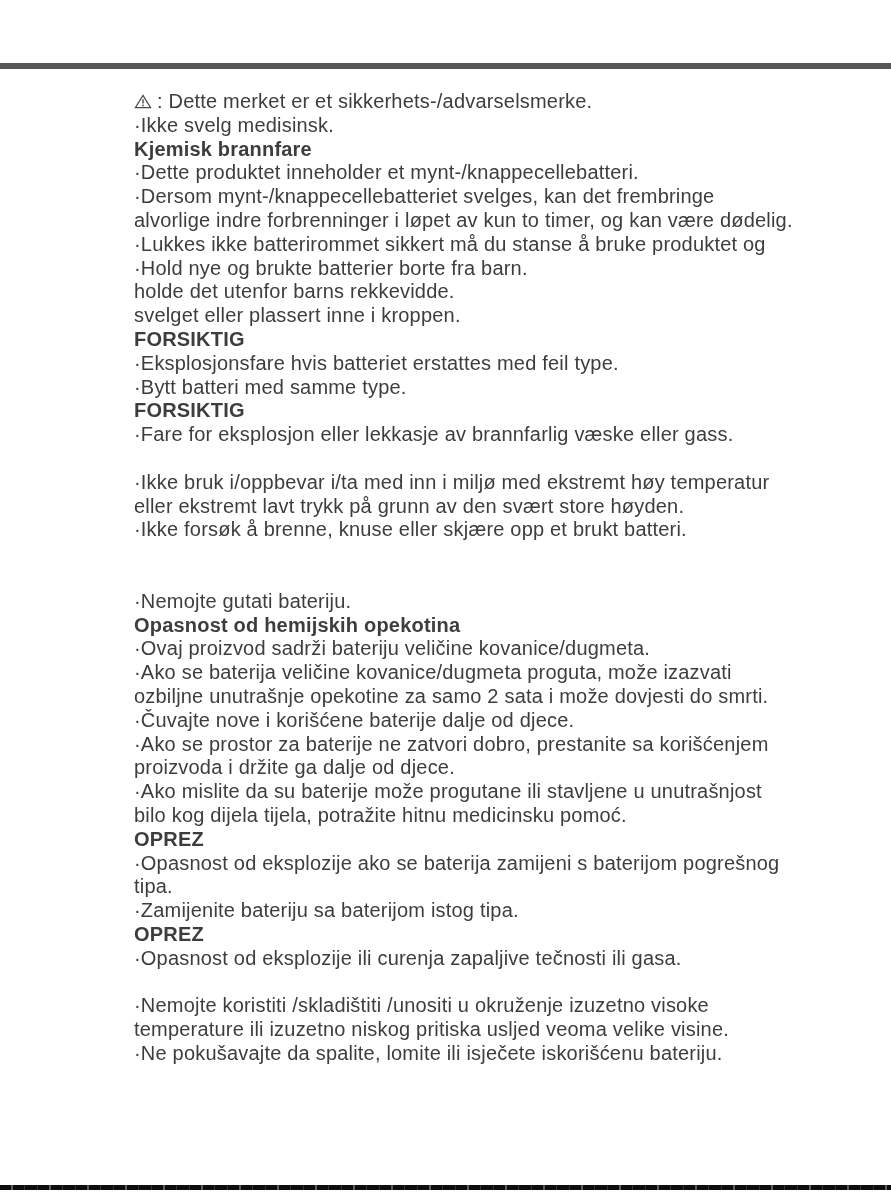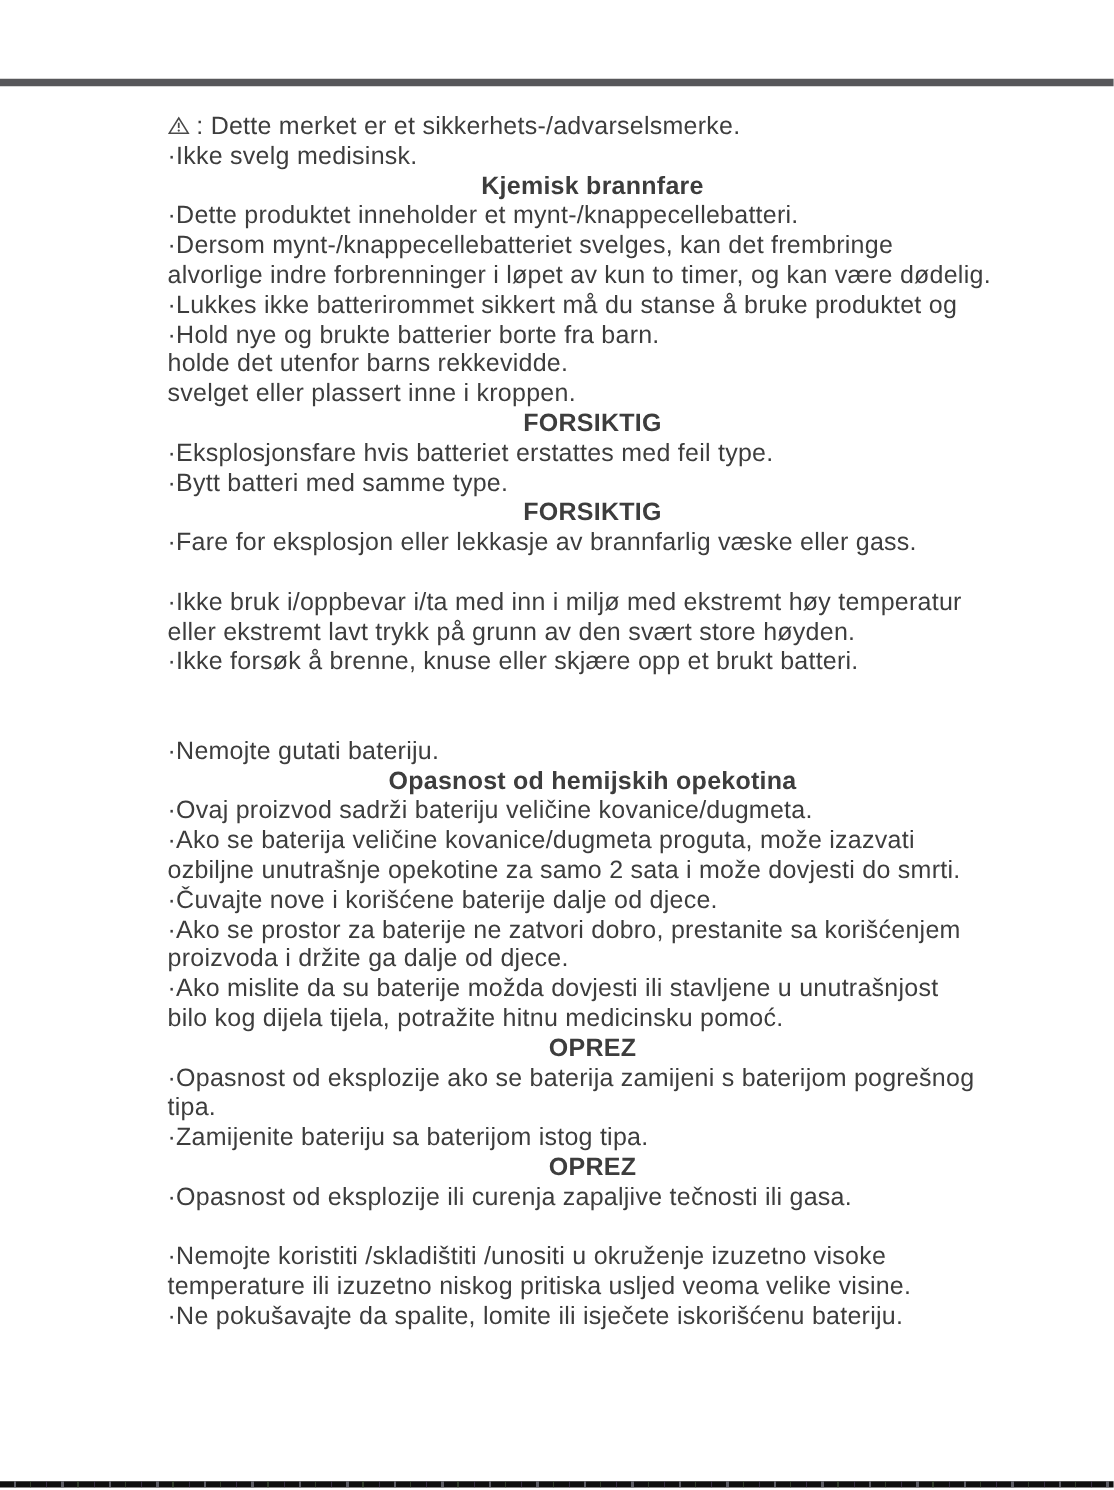--- a/index.html
+++ b/index.html
@@ -50,21 +50,20 @@
   }
   .section + .section {
     margin-top: 47.6px; 
   }
   .line {
     height: 23.8px;
     white-space: nowrap;
   }
   .line.heading {
     font-weight: bold;
-    text-align: center;
   }
   .line.blank {
     
   }
   .warn-icon {
     display: inline-block;
     width: 18px;
     height: 15px;
     margin-right: 5px;
     vertical-align: -1px;
@@ -106,21 +105,21 @@
     </div>
     <div class="section">
       <div class="line bullet"><span>·Nemojte gutati bateriju.</span></div>
       <div class="line heading"><span>Opasnost od hemijskih opekotina</span></div>
       <div class="line bullet"><span>·Ovaj proizvod sadrži bateriju veličine kovanice/dugmeta.</span></div>
       <div class="line bullet"><span>·Ako se baterija veličine kovanice/dugmeta proguta, može izazvati</span></div>
       <div class="line continuation"><span>ozbiljne unutrašnje opekotine za samo 2 sata i može dovjesti do smrti.</span></div>
       <div class="line bullet"><span>·Čuvajte nove i korišćene baterije dalje od djece.</span></div>
       <div class="line bullet"><span>·Ako se prostor za baterije ne zatvori dobro, prestanite sa korišćenjem</span></div>
       <div class="line continuation"><span>proizvoda i držite ga dalje od djece.</span></div>
-      <div class="line bullet"><span>·Ako mislite da su baterije možda dovjesti ili stavljene u unutrašnjost</span></div>
+      <div class="line bullet"><span>·Ako mislite da su baterije može progutane ili stavljene u unutrašnjost</span></div>
       <div class="line continuation"><span>bilo kog dijela tijela, potražite hitnu medicinsku pomoć.</span></div>
       <div class="line heading"><span>OPREZ</span></div>
       <div class="line bullet"><span>·Opasnost od eksplozije ako se baterija zamijeni s baterijom pogrešnog</span></div>
       <div class="line continuation"><span>tipa.</span></div>
       <div class="line bullet"><span>·Zamijenite bateriju sa baterijom istog tipa.</span></div>
       <div class="line heading"><span>OPREZ</span></div>
       <div class="line bullet"><span>·Opasnost od eksplozije ili curenja zapaljive tečnosti ili gasa.</span></div>
       <div class="line blank"></div>
       <div class="line bullet"><span>·Nemojte koristiti /skladištiti /unositi u okruženje izuzetno visoke</span></div>
       <div class="line continuation"><span>temperature ili izuzetno niskog pritiska usljed veoma velike visine.</span></div>

